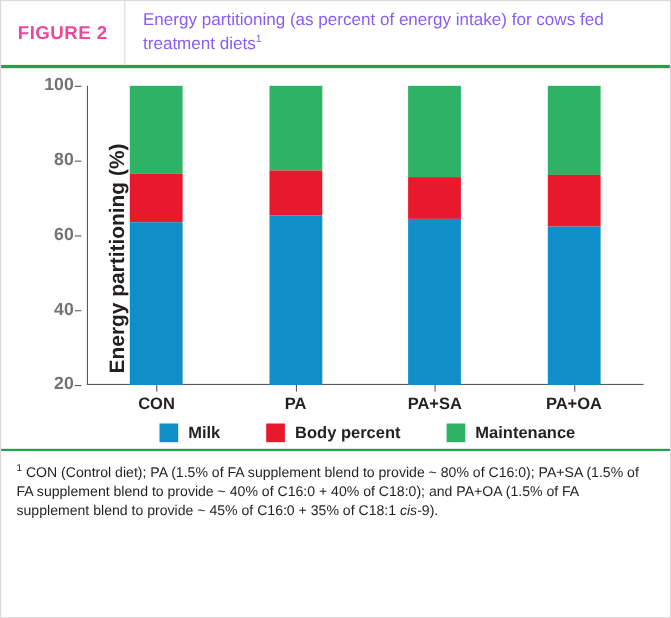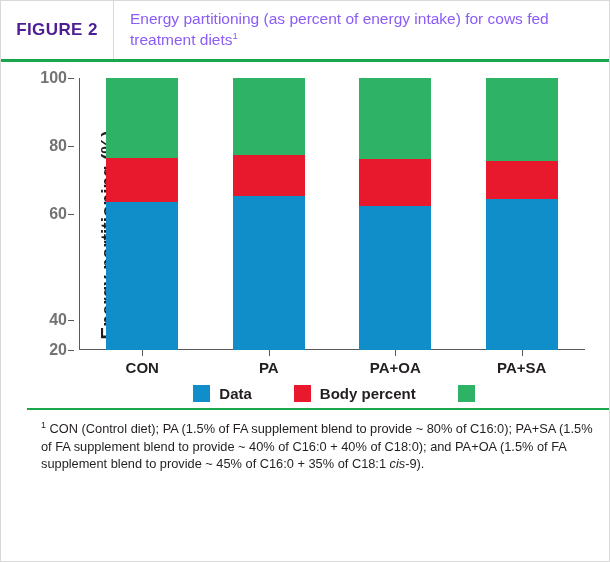--- a/index.html
+++ b/index.html
@@ -30,21 +30,21 @@
     min-height: 58px;
   }
   .fig-label {
     flex: 0 0 112px;
     display: flex;
     align-items: center;
     justify-content: center;
     font-size: 17px;
     font-weight: bold;
     letter-spacing: .4px;
-    color: #4c1d95;
+    color: #ec4899;
     border-right: 1px solid #d9d9d9;
   }
   .fig-title {
     flex: 1 1 auto;
     display: flex;
     align-items: center;
     padding: 8px 14px 8px 16px;
     font-size: 15.5px;
     line-height: 1.32;
     color: #8b5cf6;
@@ -112,21 +112,21 @@
   }
   .bars {
     position: absolute;
     left: 0; right: 0; top: 0; bottom: 0;
     display: flex;
     align-items: flex-end;
     justify-content: space-around;
   }
   .bar-col {
     position: relative;
-    width: 72px;
+    width: 48px;
     height: 100%;
   }
   .bar-stack {
     position: absolute;
     left: 0; right: 0; bottom: 0;
     height: 100%;
     display: flex;
     flex-direction: column-reverse;
   }
   .seg { width: 100%; }
@@ -171,21 +171,20 @@
     height: 17px;
     display: inline-block;
   }
   
   .footnotes {
     border-top: 2px solid #1aa64b;
     padding: 9px 14px 10px 14px;
     font-size: 12.8px;
     line-height: 1.37;
     color: #231f20;
-    margin-left: 26px;
   }
   .footnotes sup { font-size: 9px; vertical-align: super; }
   .source {
     margin-top: 9px;
     font-size: 11.5px;
     color: #231f20;
   }
   .fn-italic { font-style: italic; }
 </style>
 </head>
@@ -204,21 +203,21 @@
   </div>
 
   <div class="chart-wrap">
     <div class="y-axis-title">Energy partitioning (%)</div>
 
     <div class="plot-area">
       <div class="axis-line-y"></div>
       <div class="axis-line-x"></div>
       <div class="y-ticks">
           <div class="y-tick" style="top: 100%; margin-left: 24px;">20<span class="tickmark"></span></div>
-          <div class="y-tick" style="top: 75%; margin-top: 38px;">40<span class="tickmark"></span></div>
+          <div class="y-tick" style="top: 75%;">40<span class="tickmark"></span></div>
           <div class="y-tick" style="top: 50%;">60<span class="tickmark"></span></div>
           <div class="y-tick" style="top: 25%;">80<span class="tickmark"></span></div>
           <div class="y-tick" style="top: 0%;">100<span class="tickmark"></span></div>
         </div>
       <div class="bars">
           <div class="bar-col">
             <div class="bar-stack">
               <div class="seg" style="background: rgb(15, 142, 201); height: 54.375%;"></div>
               <div class="seg" style="background: rgb(232, 25, 44); height: 16.125%;"></div>
               <div class="seg" style="background: rgb(46, 178, 101); height: 29.5%;"></div>
@@ -230,50 +229,51 @@
             <div class="bar-stack">
               <div class="seg" style="background: rgb(15, 142, 201); height: 56.5%;"></div>
               <div class="seg" style="background: rgb(232, 25, 44); height: 15.375%;"></div>
               <div class="seg" style="background: rgb(46, 178, 101); height: 28.125%;"></div>
             </div>
             <div class="x-tick"></div>
             <div class="x-label">PA</div>
           </div>
           <div class="bar-col">
             <div class="bar-stack">
+              <div class="seg" style="background: rgb(15, 142, 201); height: 55.625%;"></div>
+              <div class="seg" style="background: rgb(232, 25, 44); height: 13.75%;"></div>
+              <div class="seg" style="background: rgb(46, 178, 101); height: 30.625%;"></div>
+            </div>
+            <div class="x-tick"></div>
+            <div class="x-label">PA+SA</div>
+          </div>
+          <div class="bar-col">
+            <div class="bar-stack">
               <div class="seg" style="background: rgb(15, 142, 201); height: 52.875%;"></div>
               <div class="seg" style="background: rgb(232, 25, 44); height: 17.25%;"></div>
               <div class="seg" style="background: rgb(46, 178, 101); height: 29.875%;"></div>
             </div>
             <div class="x-tick"></div>
             <div class="x-label">PA+OA</div>
           </div>
-          <div class="bar-col">
-            <div class="bar-stack">
-              <div class="seg" style="background: rgb(15, 142, 201); height: 55.625%;"></div>
-              <div class="seg" style="background: rgb(232, 25, 44); height: 13.75%;"></div>
-              <div class="seg" style="background: rgb(46, 178, 101); height: 30.625%;"></div>
-            </div>
-            <div class="x-tick"></div>
-            <div class="x-label">PA+SA</div>
-          </div>
         </div>
     </div>
 
     <div class="legend">
         <div class="legend-item">
           <span class="swatch" style="background: rgb(15, 142, 201);"></span>
-          <span>Data</span>
+          <span>Milk</span>
         </div>
         <div class="legend-item">
           <span class="swatch" style="background: rgb(232, 25, 44);"></span>
           <span>Body percent</span>
         </div>
         <div class="legend-item">
           <span class="swatch" style="background: rgb(46, 178, 101);"></span>
+          <span>Maintenance</span>
         </div>
       </div>
   </div>
 
   <div class="footnotes">
     <div>
       <sup>1</sup><span> CON (Control diet); PA (1.5% of FA supplement blend to provide ~ 80% of C16:0); PA+SA (1.5% of FA supplement blend to provide ~ 40% of C16:0 + 40% of C18:0); and PA+OA (1.5% of FA supplement blend to provide ~ 45% of C16:0 + 35% of C18:1 </span><span class="fn-italic">cis</span><span>-9).</span>
     </div>
   </div>
 

